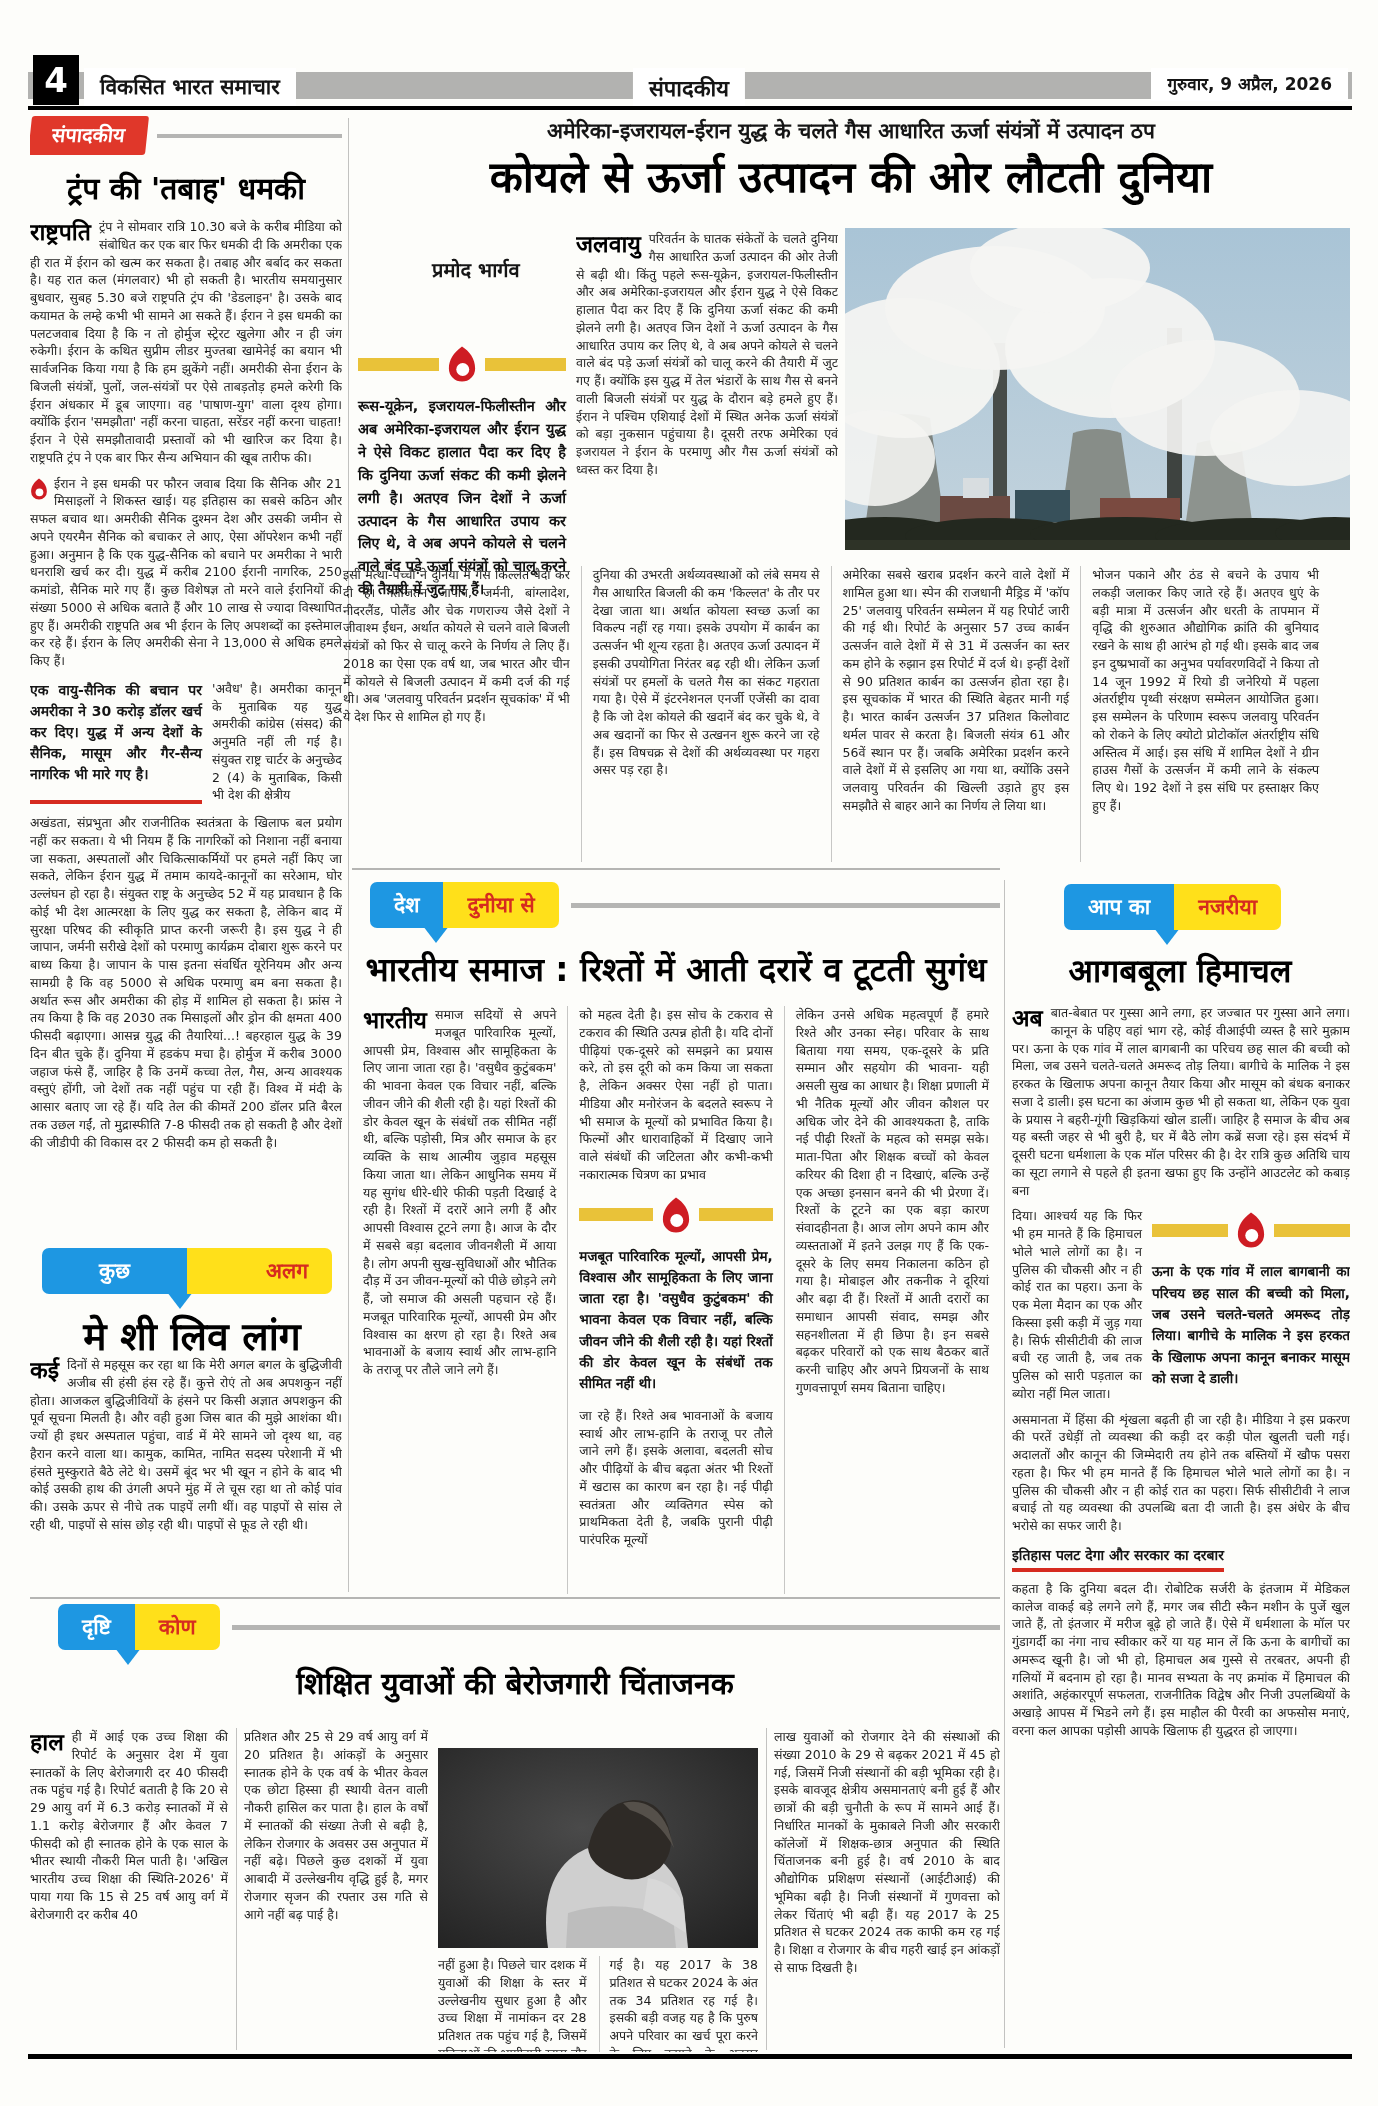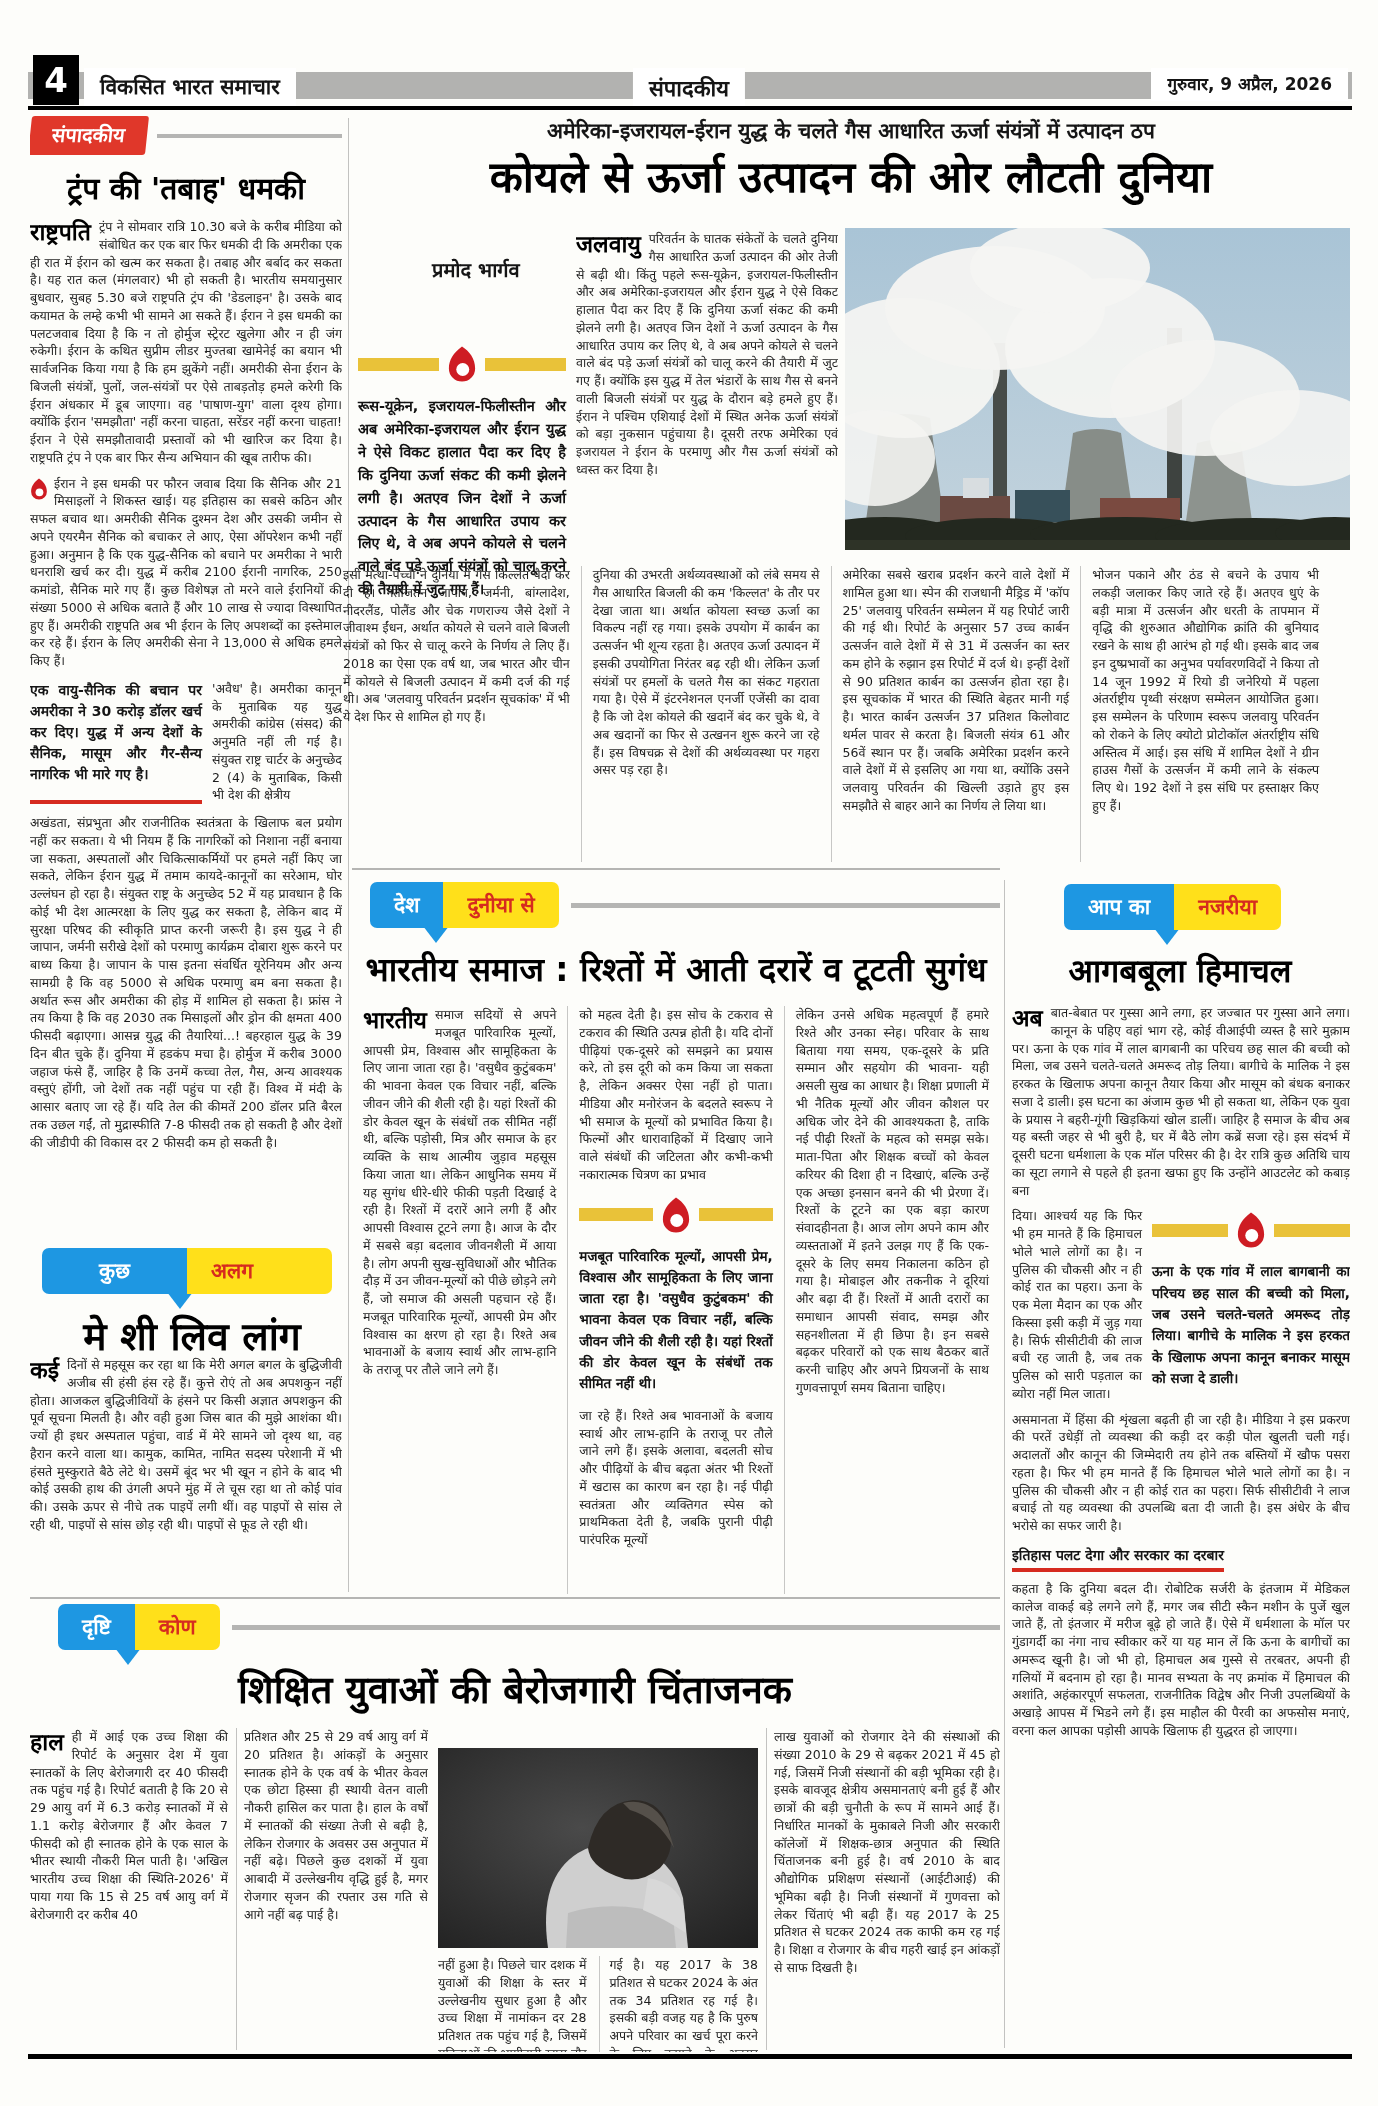--- a/index.html
+++ b/index.html
@@ -180,36 +180,36 @@
         </div>
         <div class="quote-text" style="font-size:13.5px;">मजबूत पारिवारिक मूल्यों, आपसी प्रेम, विश्वास और सामूहिकता के लिए जाना जाता रहा है। 'वसुधैव कुटुंबकम' की भावना केवल एक विचार नहीं, बल्कि जीवन जीने की शैली रही है। यहां रिश्तों की डोर केवल खून के संबंधों तक सीमित नहीं थी।</div>
       </div>
       <span>जा रहे हैं। रिश्ते अब भावनाओं के बजाय स्वार्थ और लाभ-हानि के तराजू पर तौले जाने लगे हैं। इसके अलावा, बदलती सोच और पीढ़ियों के बीच बढ़ता अंतर भी रिश्तों में खटास का कारण बन रहा है। नई पीढ़ी स्वतंत्रता और व्यक्तिगत स्पेस को प्राथमिकता देती है, जबकि पुरानी पीढ़ी पारंपरिक मूल्यों</span>
     </div>
     <div class="col body-text">लेकिन उनसे अधिक महत्वपूर्ण हैं हमारे रिश्ते और उनका स्नेह। परिवार के साथ बिताया गया समय, एक-दूसरे के प्रति सम्मान और सहयोग की भावना- यही असली सुख का आधार है। शिक्षा प्रणाली में भी नैतिक मूल्यों और जीवन कौशल पर अधिक जोर देने की आवश्यकता है, ताकि नई पीढ़ी रिश्तों के महत्व को समझ सके। माता-पिता और शिक्षक बच्चों को केवल करियर की दिशा ही न दिखाएं, बल्कि उन्हें एक अच्छा इनसान बनने की भी प्रेरणा दें। रिश्तों के टूटने का एक बड़ा कारण संवादहीनता है। आज लोग अपने काम और व्यस्तताओं में इतने उलझ गए हैं कि एक-दूसरे के लिए समय निकालना कठिन हो गया है। मोबाइल और तकनीक ने दूरियां और बढ़ा दी हैं। रिश्तों में आती दरारों का समाधान आपसी संवाद, समझ और सहनशीलता में ही छिपा है। इन सबसे बढ़कर परिवारों को एक साथ बैठकर बातें करनी चाहिए और अपने प्रियजनों के साथ गुणवत्तापूर्ण समय बिताना चाहिए।</div>
   </div>
 
   <div class="tabs" style="left:42px;top:1248px;width:290px;">
     <span class="tab tab-blue" style="flex:1;text-align:center;">कुछ</span>
-    <span class="tab tab-yellow" style="flex:1;text-align:left;">अलग</span>
+    <span class="tab tab-yellow" style="flex:1;text-align:right;">अलग</span>
   </div>
   <div class="abs center headline" style="left:36px;top:1308px;width:312px;font-size:39px;">मे शी लिव लांग</div>
   <div class="abs clip body-text" style="left:30px;top:1356px;width:312px;height:236px;">
     <span class="lead-word">कई</span>
     <span>दिनों से महसूस कर रहा था कि मेरी अगल बगल के बुद्धिजीवी अजीब सी हंसी हंस रहे हैं। कुत्ते रोएं तो अब अपशकुन नहीं होता। आजकल बुद्धिजीवियों के हंसने पर किसी अज्ञात अपशकुन की पूर्व सूचना मिलती है। और वही हुआ जिस बात की मुझे आशंका थी। ज्यों ही इधर अस्पताल पहुंचा, वार्ड में मेरे सामने जो दृश्य था, वह हैरान करने वाला था।</span>
     <span>कामुक, कामित, नामित सदस्य परेशानी में भी हंसते मुस्कुराते बैठे लेटे थे। उसमें बूंद भर भी खून न होने के बाद भी कोई उसकी हाथ की उंगली अपने मुंह में ले चूस रहा था तो कोई पांव की। उसके ऊपर से नीचे तक पाइपें लगी थीं। वह पाइपों से सांस ले रही थी, पाइपों से सांस छोड़ रही थी। पाइपों से फूड ले रही थी।</span>
   </div>
 
   <div class="hline" style="left:30px;top:1597px;width:970px;height:2px;"></div>
   <div class="tabs" style="left:58px;top:1604px;width:942px;">
     <span class="tab tab-blue">दृष्टि</span>
     <span class="tab tab-yellow">कोण</span>
     <span class="tab-line"></span>
   </div>
-  <div class="abs center headline" style="left:30px;top:1662px;width:970px;font-size:38px;">शिक्षित युवाओं की बेरोजगारी चिंताजनक</div>
+  <div class="abs center headline" style="left:30px;top:1662px;width:970px;font-size:30px;">शिक्षित युवाओं की बेरोजगारी चिंताजनक</div>
 
   <div class="abs clip body-text" style="left:30px;top:1728px;width:198px;height:322px;">
     <span class="lead-word">हाल</span>
     <span>ही में आई एक उच्च शिक्षा की रिपोर्ट के अनुसार देश में युवा स्नातकों के लिए बेरोजगारी दर 40 फीसदी तक पहुंच गई है। रिपोर्ट बताती है कि 20 से 29 आयु वर्ग में 6.3 करोड़ स्नातकों में से 1.1 करोड़ बेरोजगार हैं और केवल 7 फीसदी को ही स्नातक होने के एक साल के भीतर स्थायी नौकरी मिल पाती है। 'अखिल भारतीय उच्च शिक्षा की स्थिति-2026' में पाया गया कि 15 से 25 वर्ष आयु वर्ग में बेरोजगारी दर करीब 40</span>
   </div>
   <div class="vrule" style="left:236px;top:1728px;height:322px;"></div>
   <div class="abs clip body-text" style="left:244px;top:1728px;width:184px;height:322px;">प्रतिशत और 25 से 29 वर्ष आयु वर्ग में 20 प्रतिशत है। आंकड़ों के अनुसार स्नातक होने के एक वर्ष के भीतर केवल एक छोटा हिस्सा ही स्थायी वेतन वाली नौकरी हासिल कर पाता है। हाल के वर्षों में स्नातकों की संख्या तेजी से बढ़ी है, लेकिन रोजगार के अवसर उस अनुपात में नहीं बढ़े। पिछले कुछ दशकों में युवा आबादी में उल्लेखनीय वृद्धि हुई है, मगर रोजगार सृजन की रफ्तार उस गति से आगे नहीं बढ़ पाई है।</div>
 
   <div class="abs photo-frame" style="left:438px;top:1748px;width:320px;height:200px;">
     <svg width="320" height="200" viewBox="0 0 320 200">

